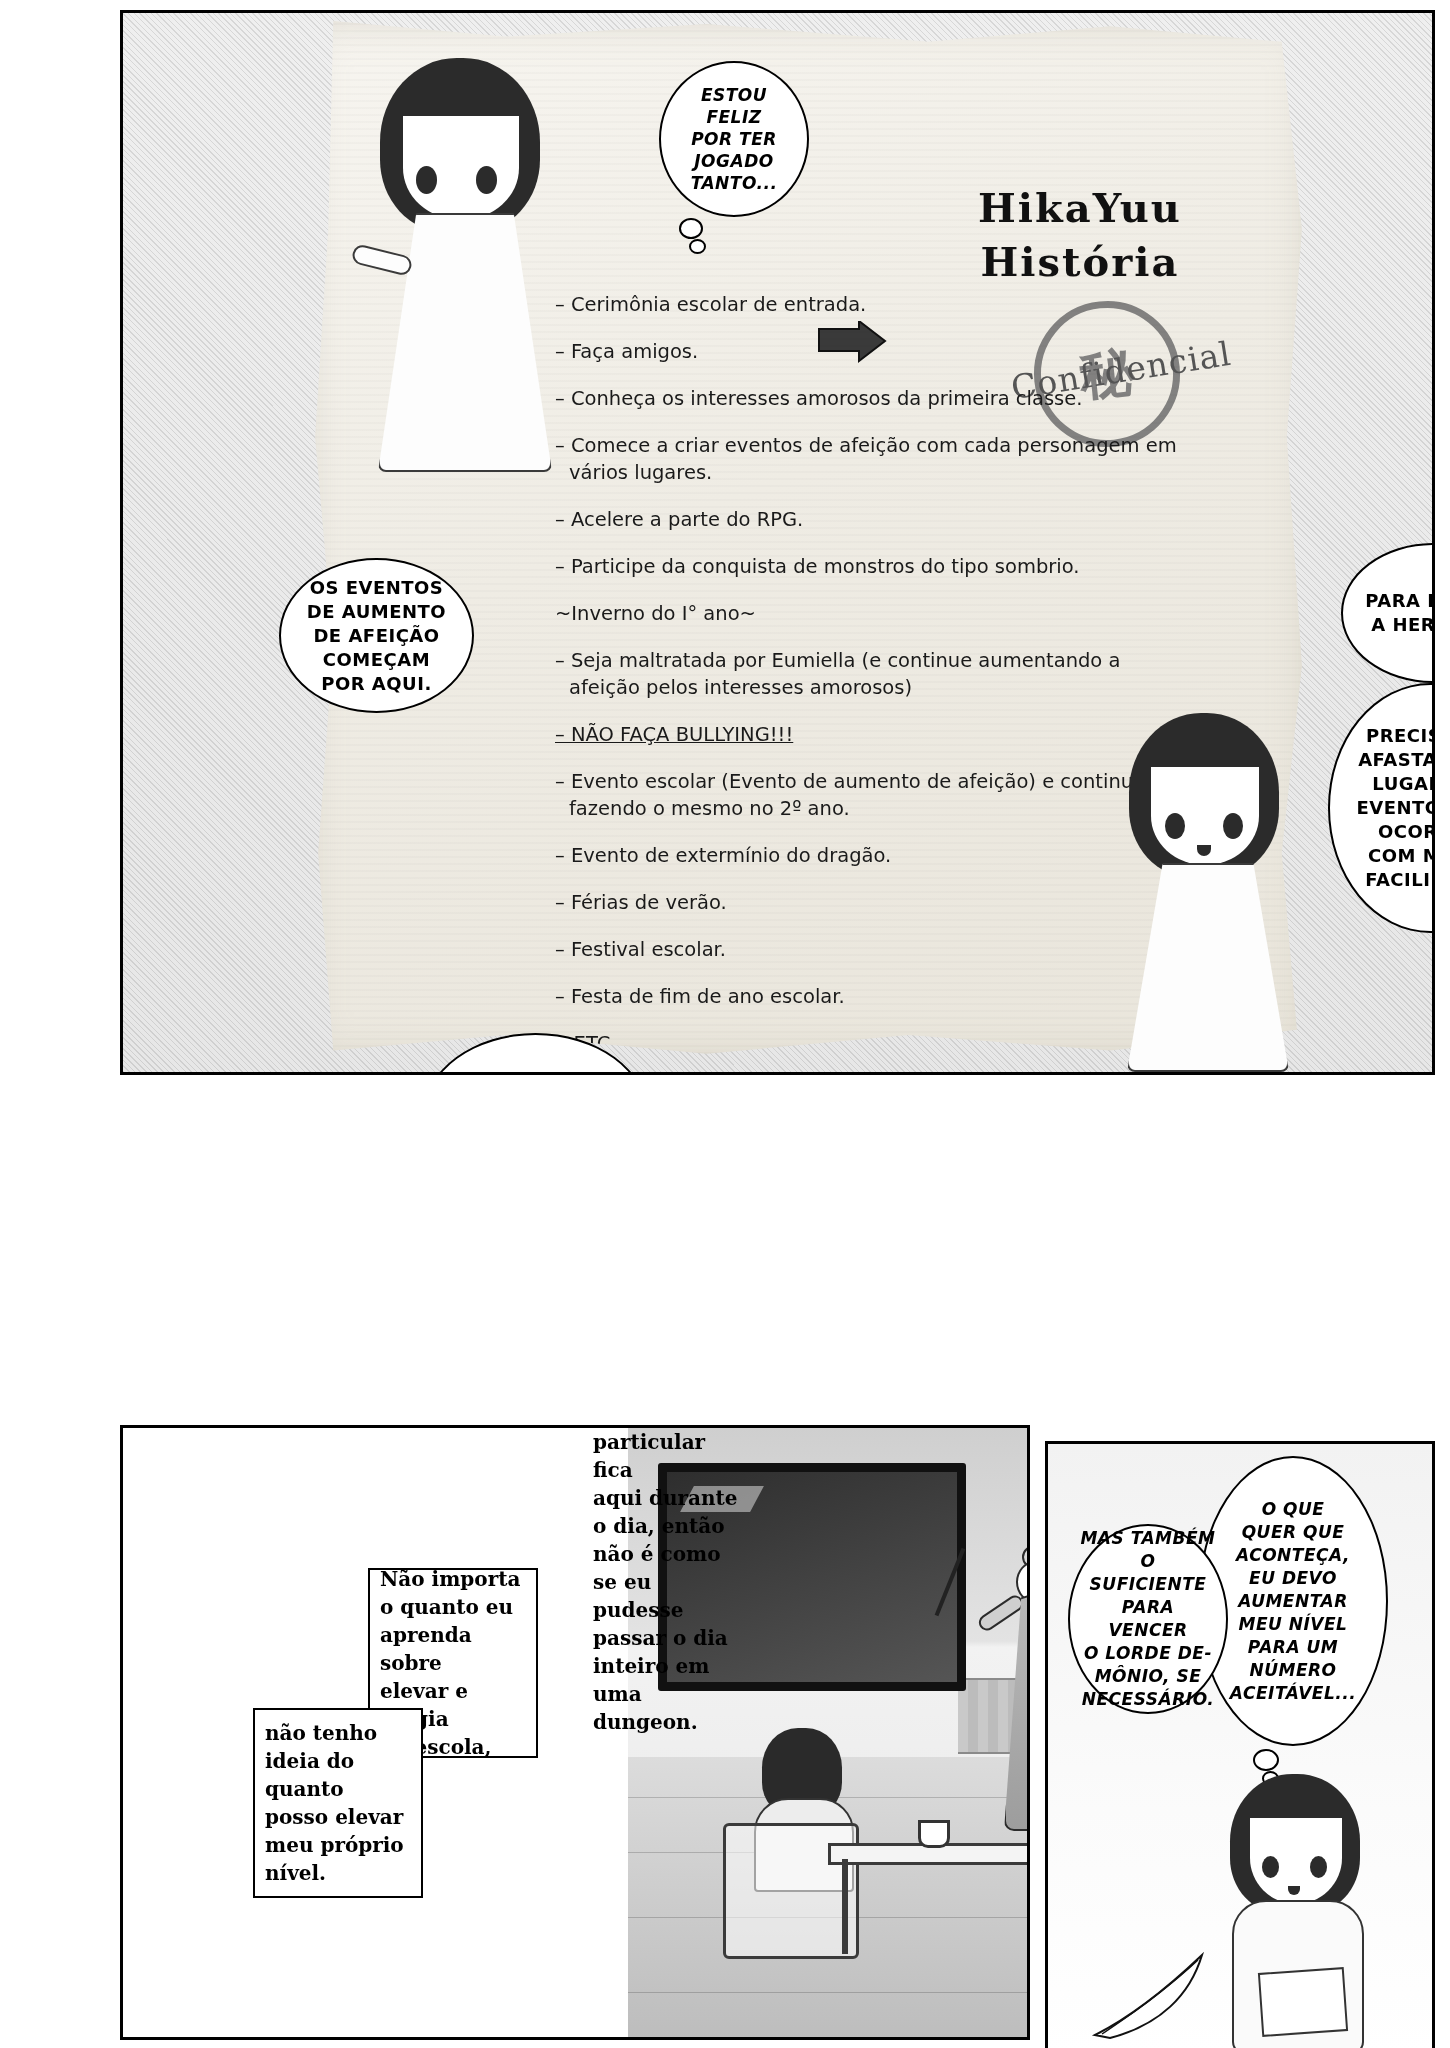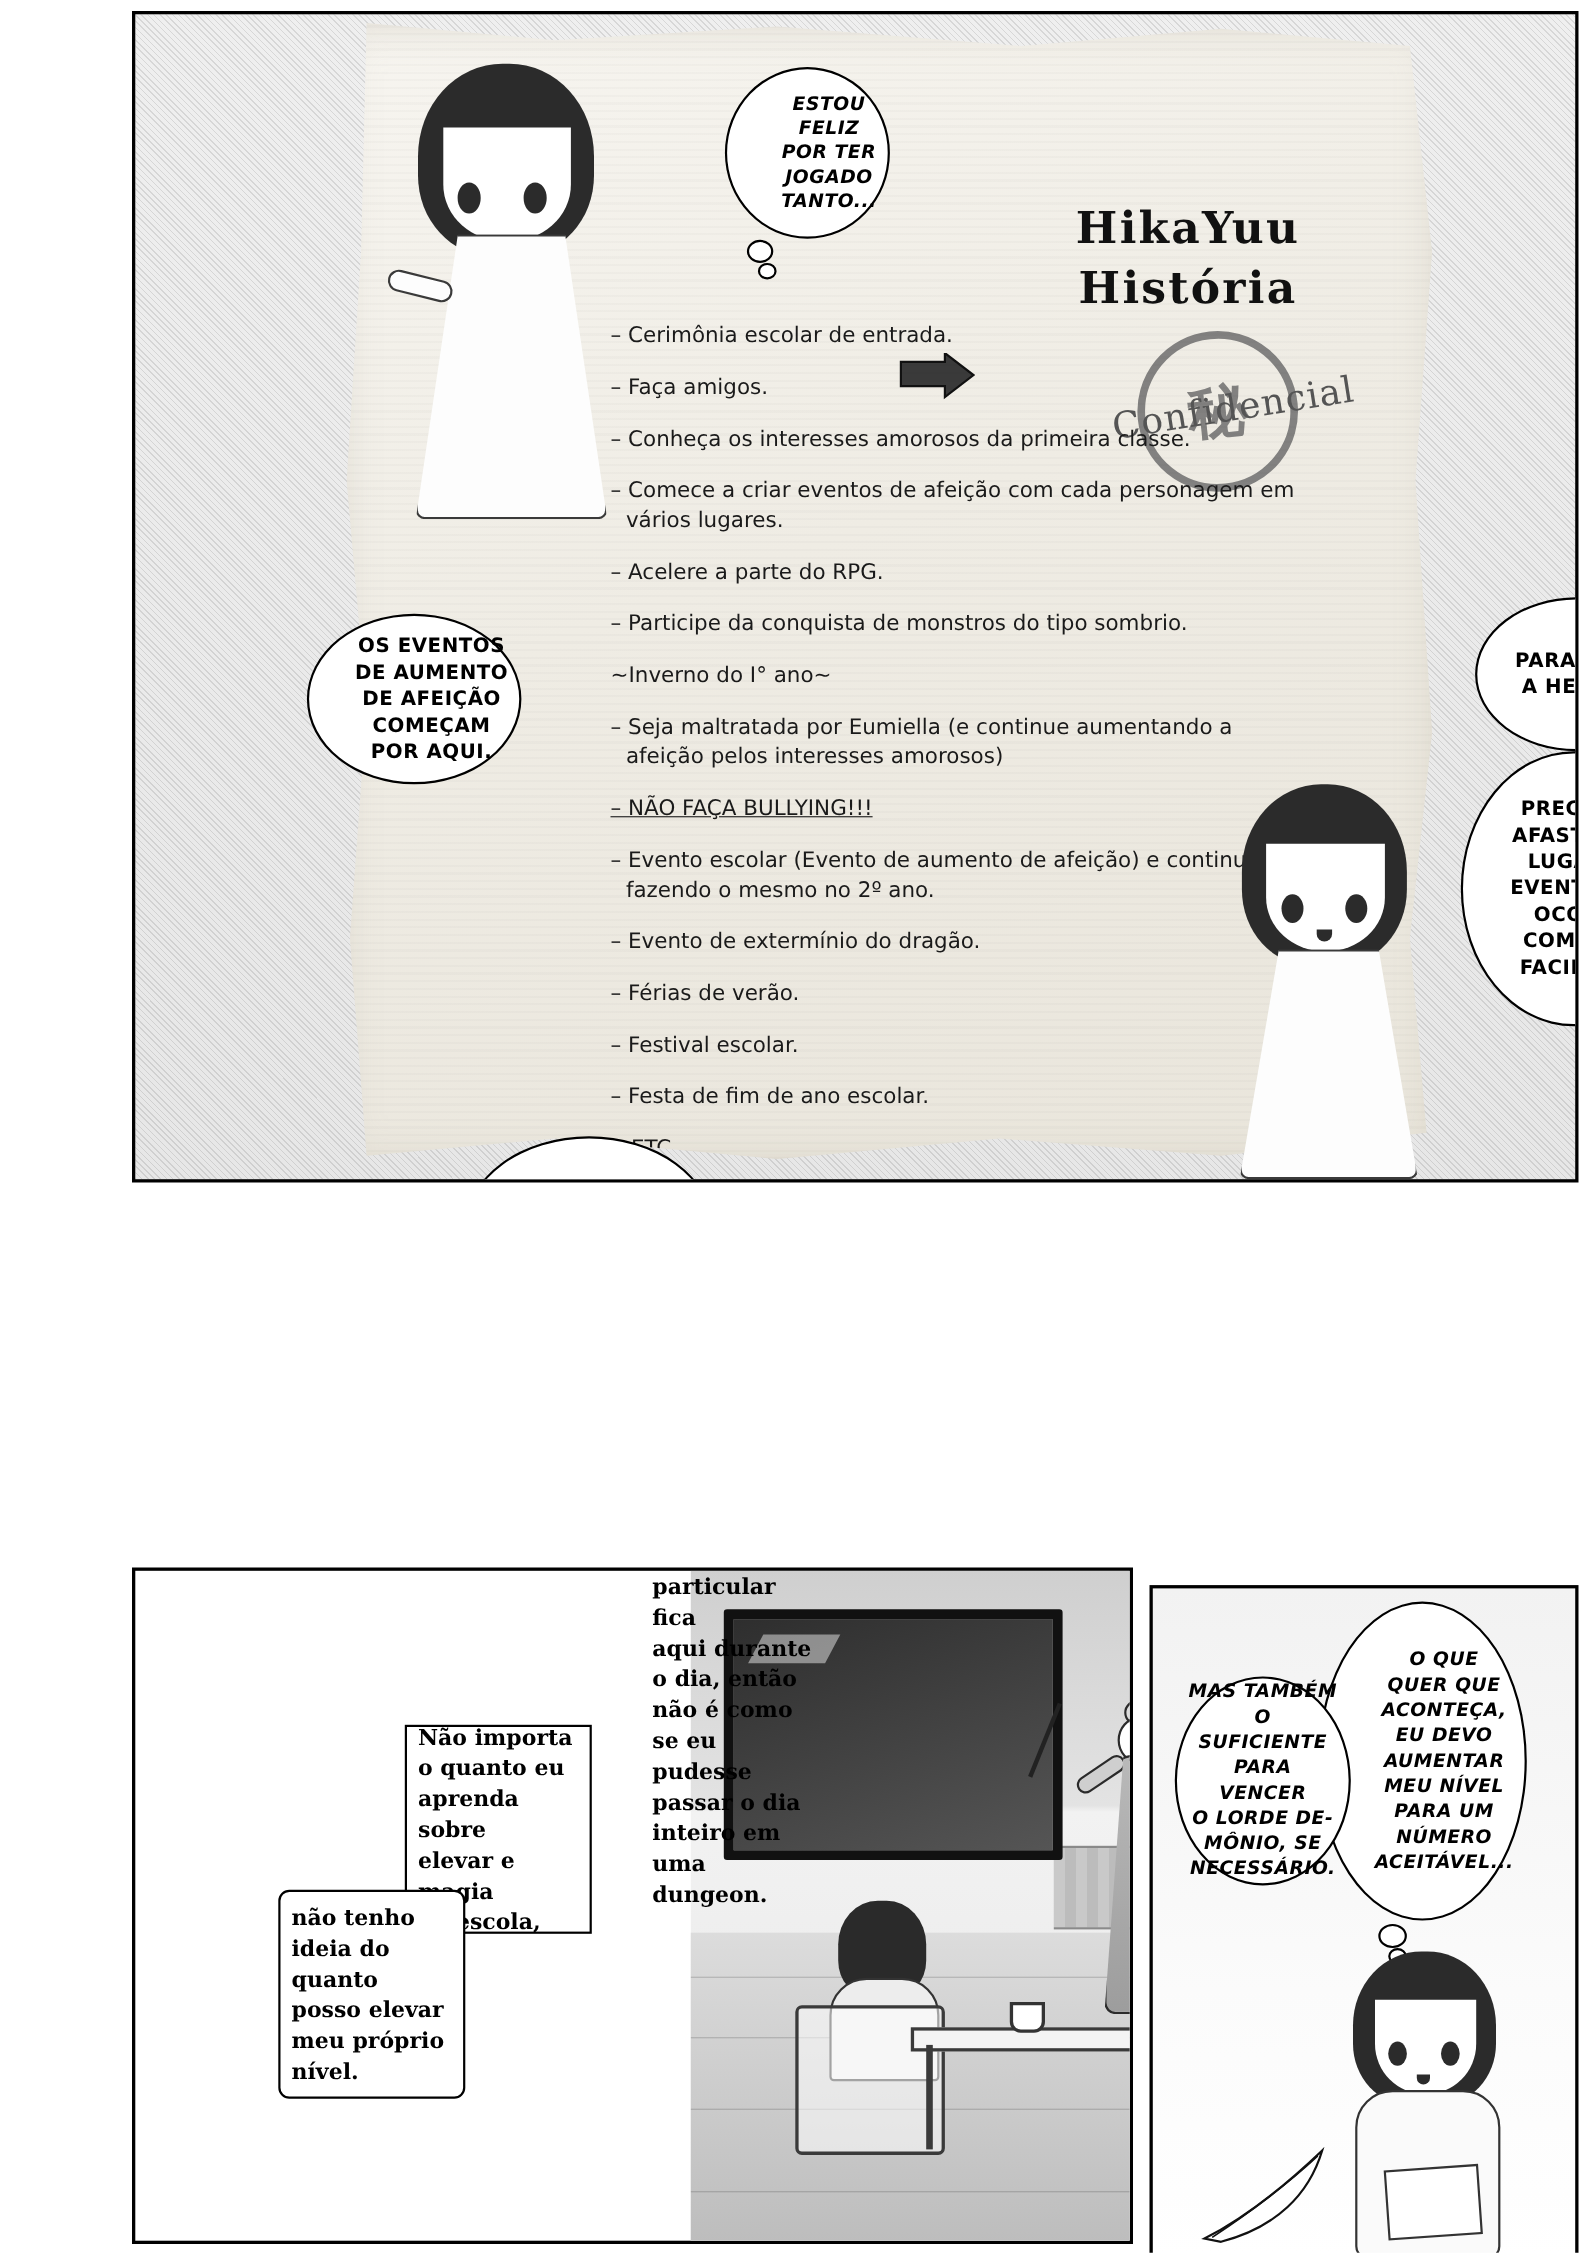--- a/index.html
+++ b/index.html
@@ -131,21 +131,21 @@
   #scroll-list .li.underline { text-decoration: underline; }
 
   
   .balloon {
     position: absolute;
     background: #fff;
     border: 2.5px solid #000;
     border-radius: 50%;
     display: flex;
     align-items: center;
-    justify-content: flex-end;
+    justify-content: center;
     text-align: center;
     box-sizing: border-box;
     font-family: "DejaVu Sans", sans-serif;
     font-weight: bold;
     color: #000;
     letter-spacing: .5px;
   }
   .balloon .txt { padding: 6px 10px; white-space: pre-line; }
 
   .thought-tail {
@@ -395,21 +395,21 @@
     line-height: 28px;
     text-align: left;
     display: flex;
     align-items: center;
     justify-content: center;
     color: #000;
     white-space: pre-line;
     padding: 8px 10px;
   }
   #cap-1 { left: 245px; top: 140px; width: 170px; height: 190px; }
-  #cap-2 { left: 130px; top: 290px; width: 170px; height: 190px; border-radius: 10px; }
+  #cap-2 { left: 130px; top: 280px; width: 170px; height: 190px; }
   #cap-3 {
     left: 460px; top: 10px; width: 170px; height: 260px;
     border: none; background: transparent;
   }
 
   
   #br-bal-1 {
     left: 20px;
     top: 80px;
     width: 160px;

